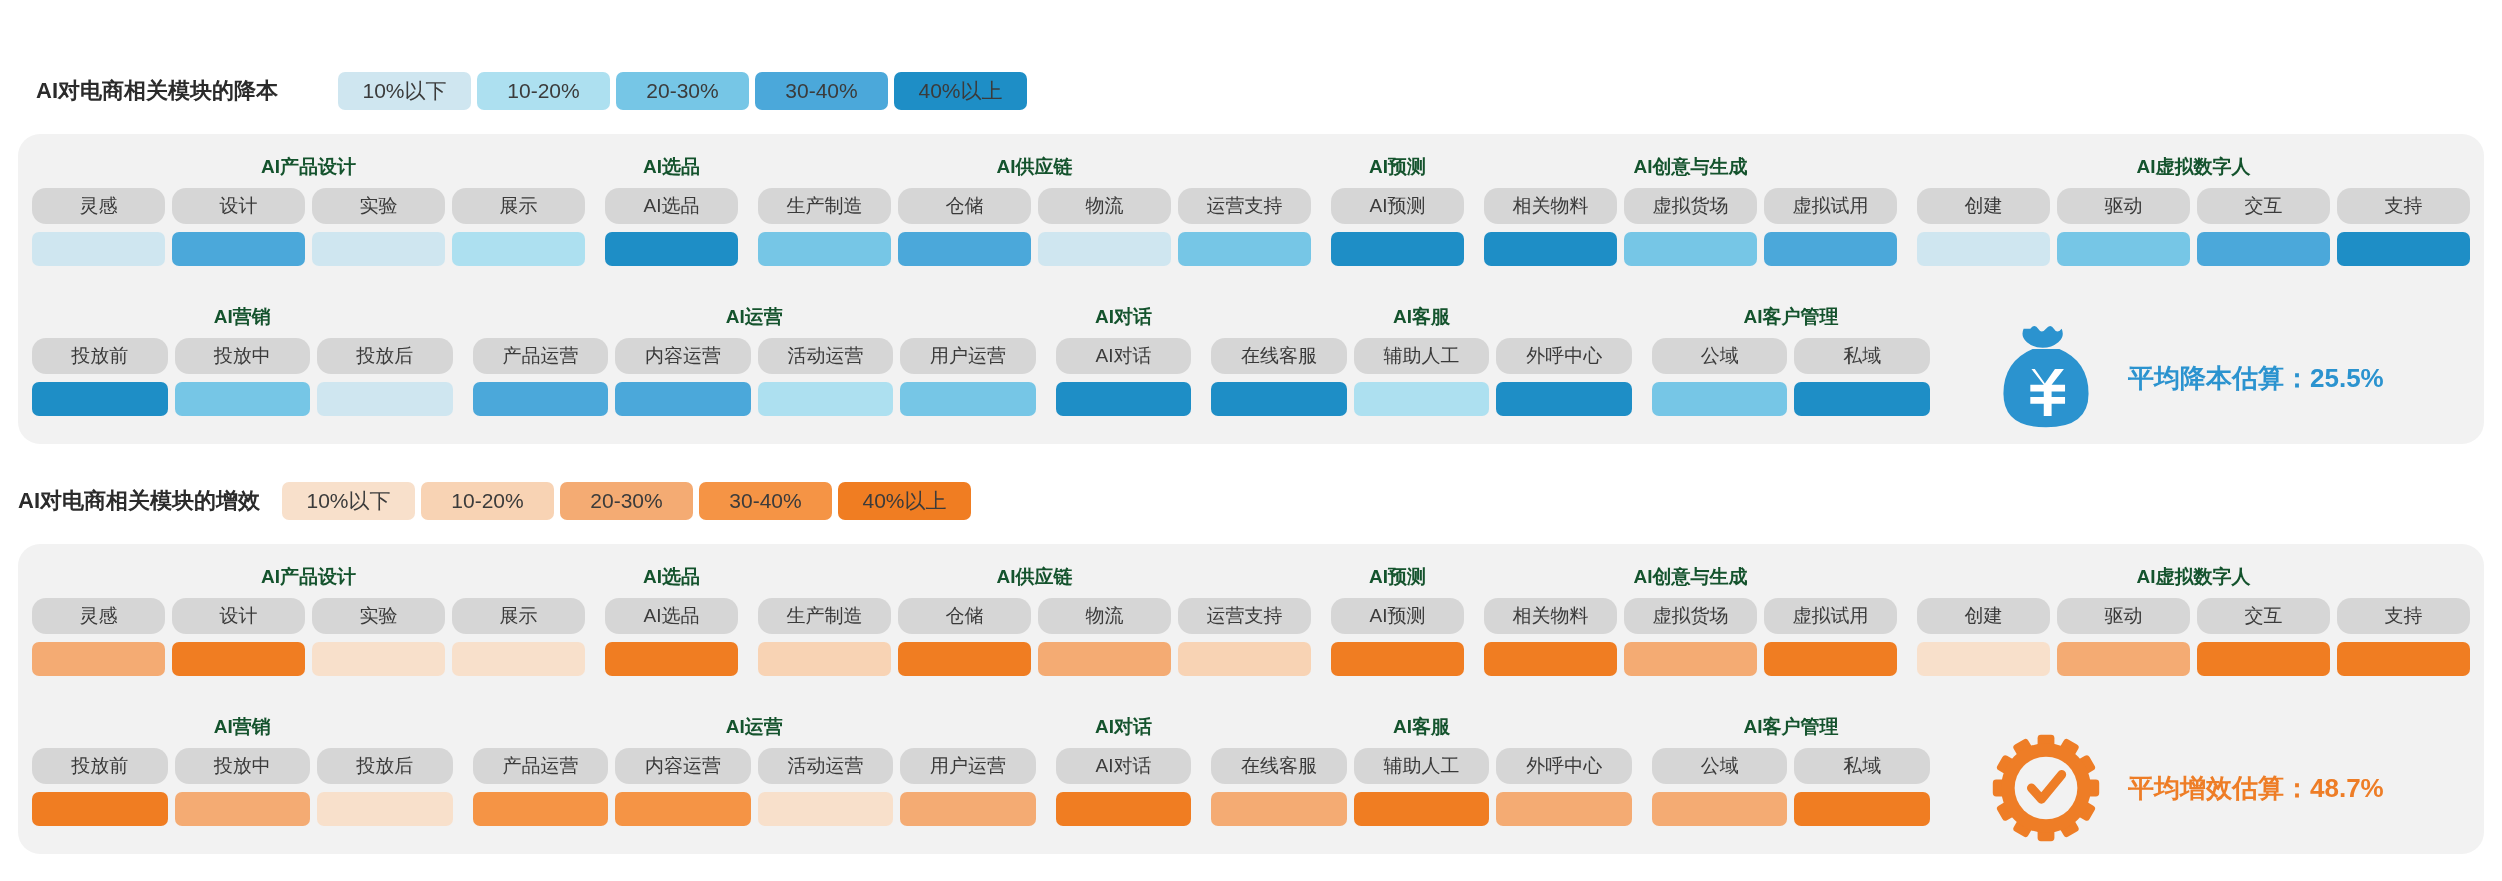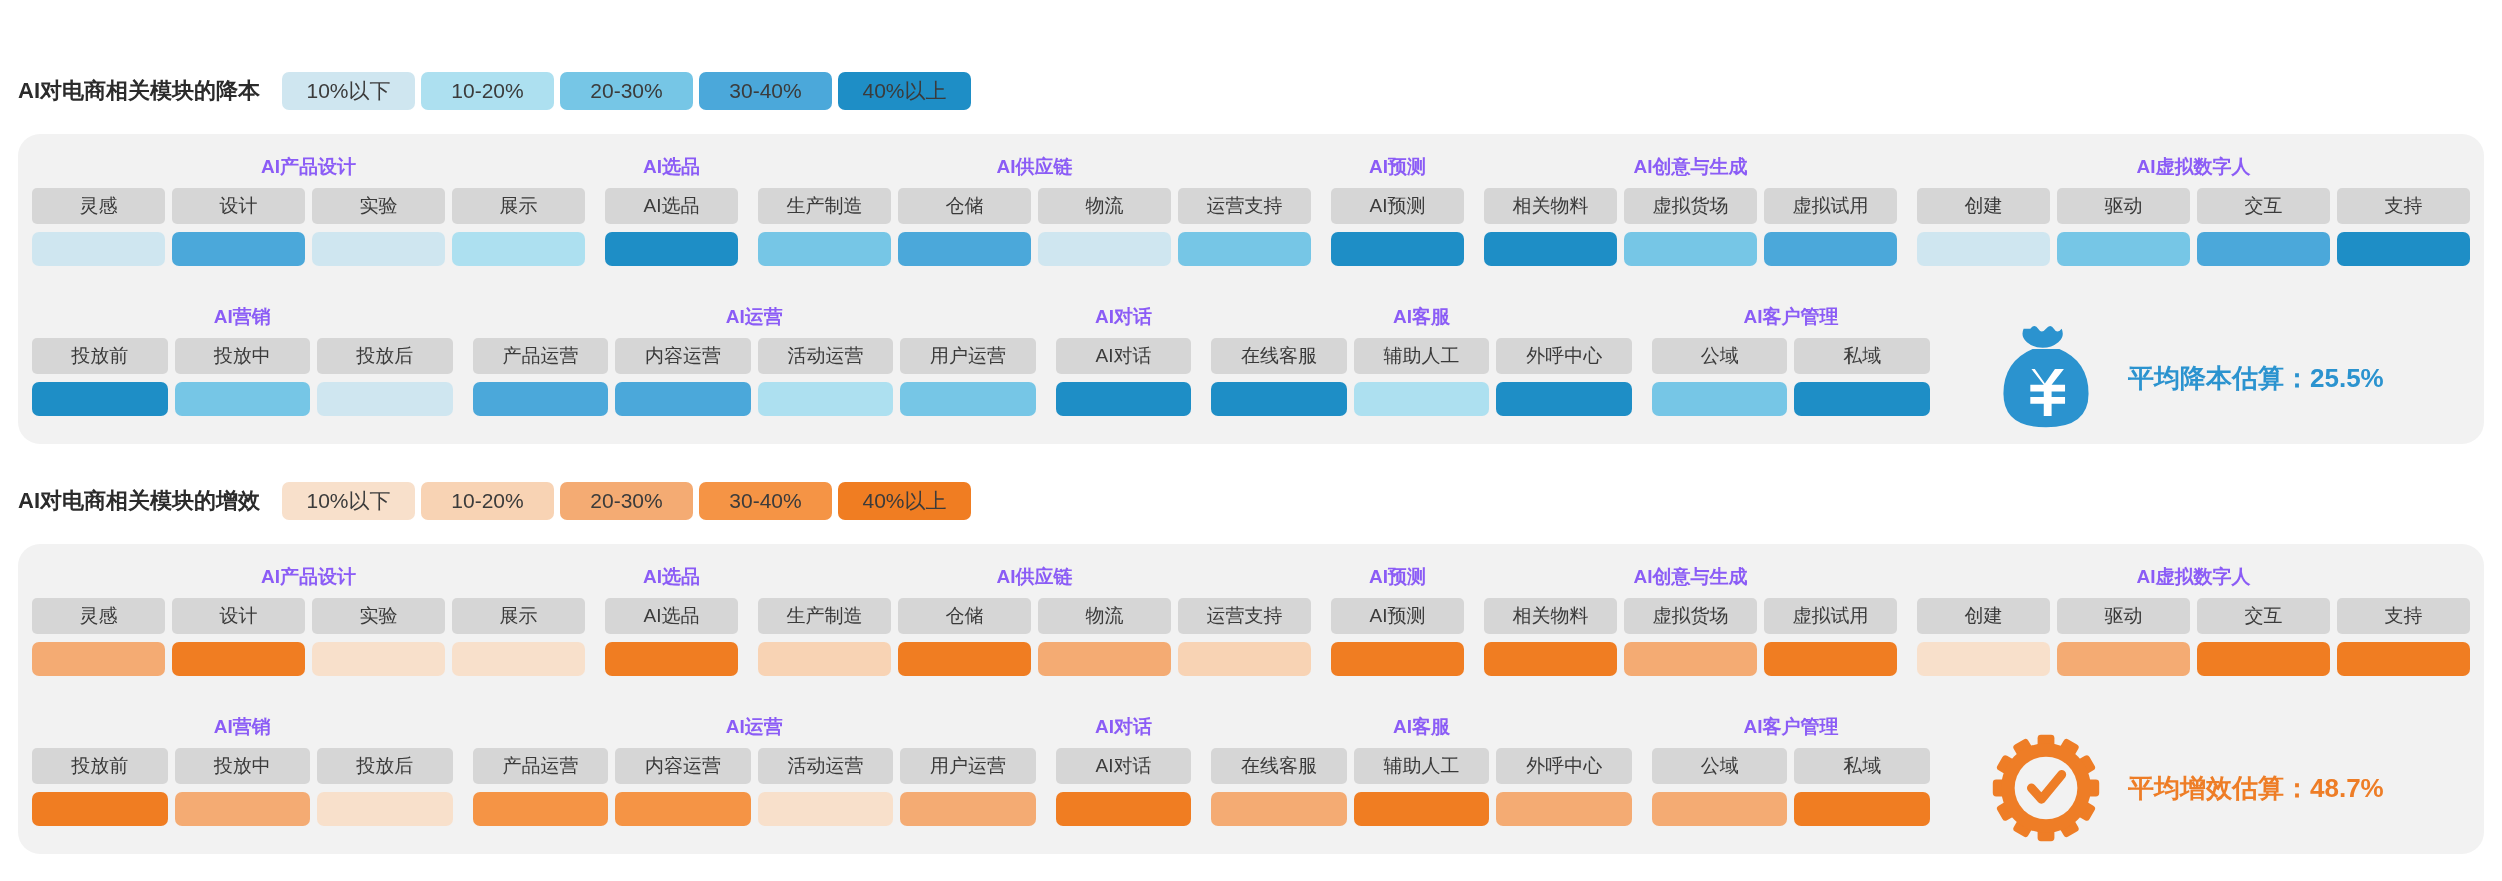--- a/index.html
+++ b/index.html
@@ -36,46 +36,46 @@
   .panel{
     position:absolute;
     background:#f2f2f2;
     border-radius:22px;
   }
 
   .band{position:absolute;left:0;top:0;width:100%;}
 
   .group-titles{position:relative;height:30px;}
   .group-title{
-    position:absolute;text-align:center;font-size:19px;font-weight:bold;color:#8b5cf6;
+    position:absolute;text-align:center;font-size:19px;font-weight:bold;color:#14532d;
     white-space:nowrap;
   }
 
   .cells{position:relative;}
   .cell-name{
-    position:absolute;height:36px;border-radius:5px;background:#d6d6d6;
+    position:absolute;height:36px;border-radius:14px;background:#d6d6d6;
     display:flex;align-items:center;justify-content:center;
     font-size:19px;color:#3a3a3a;white-space:nowrap;
   }
   .cell-val{
     position:absolute;height:34px;border-radius:7px;
   }
 
   
   .summary{position:absolute;display:flex;align-items:center;gap:26px;}
   .summary-text{font-size:26px;font-weight:bold;white-space:nowrap;}
   .icon-wrap{width:112px;height:112px;display:block;}
 </style>
 </head>
 <body>
 
 <div class="page">
 
 
-  <div id="legend-0" class="legend-row" style="position:absolute;left:18px;top:72px;">
+  <div id="legend-0" class="legend-row" style="position:absolute;left:36px;top:72px;gap:38px;">
       <div class="legend-label">AI对电商相关模块的降本</div>
       <div class="legend-chips">
         <div class="legend-chip" style="background: rgb(207, 230, 240);">10%以下</div>
         <div class="legend-chip" style="background: rgb(173, 224, 240);">10-20%</div>
         <div class="legend-chip" style="background: rgb(118, 198, 230);">20-30%</div>
         <div class="legend-chip" style="background: rgb(75, 168, 218);">30-40%</div>
         <div class="legend-chip" style="background: rgb(30, 142, 198);">40%以上</div>
       </div>
     </div>
   <div id="panel-0" class="panel" style="left:18px;top:134px;width:2466px;height:310px;">

